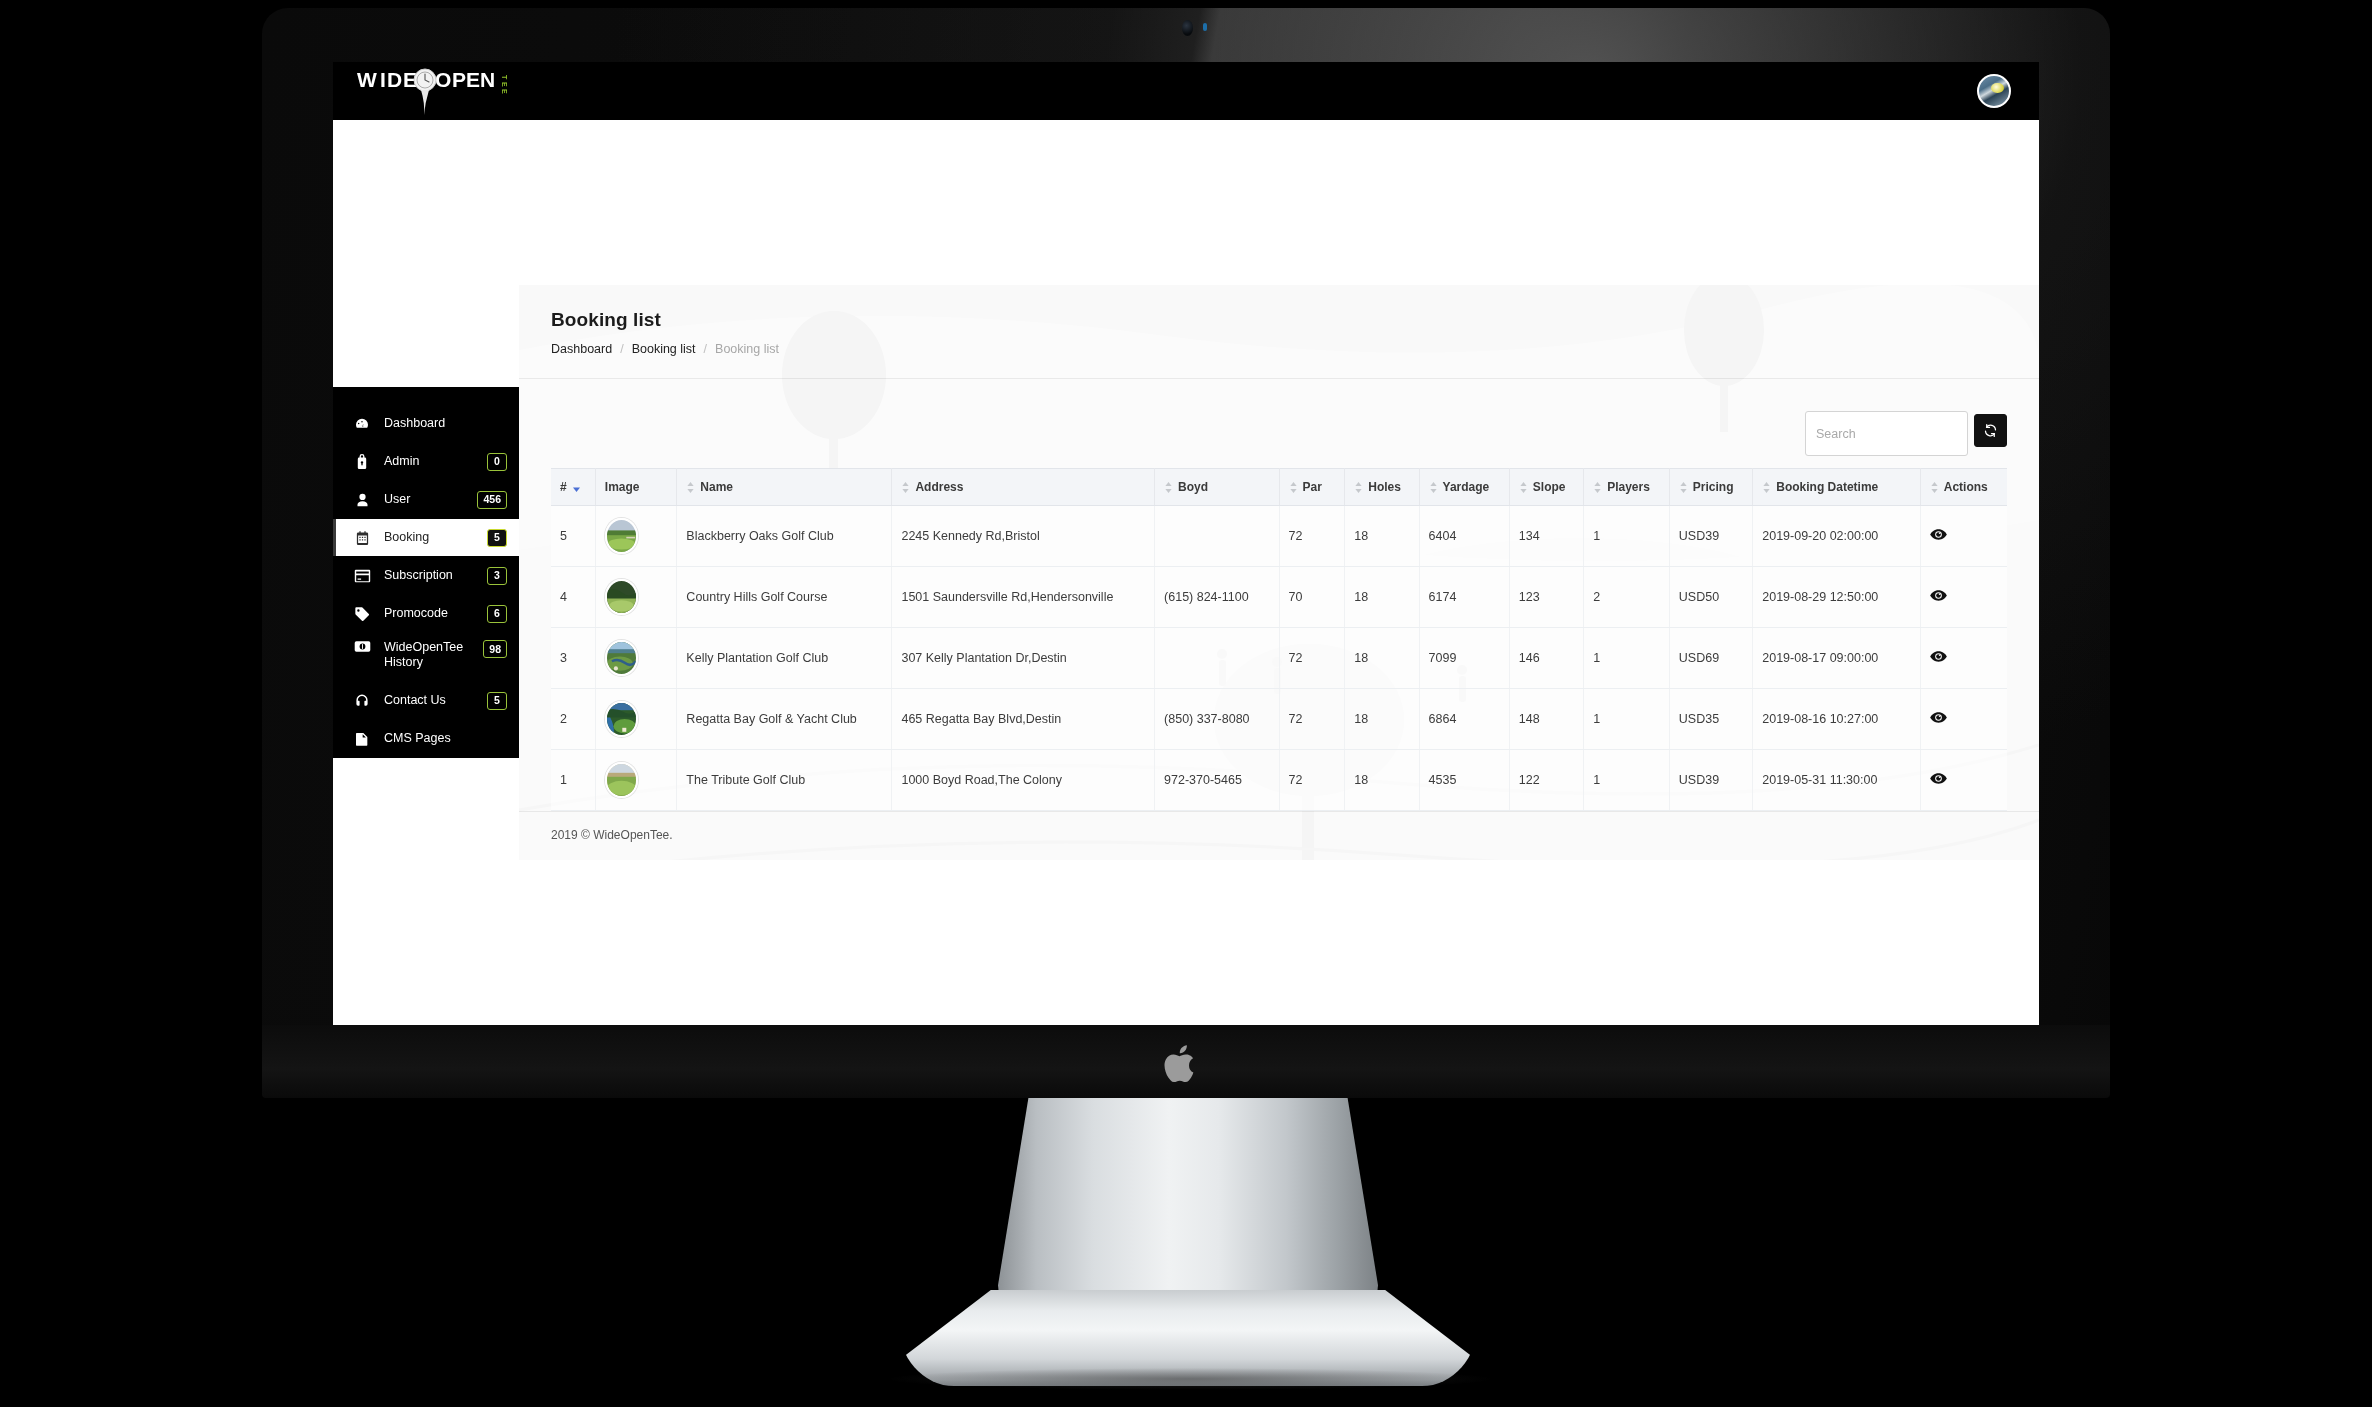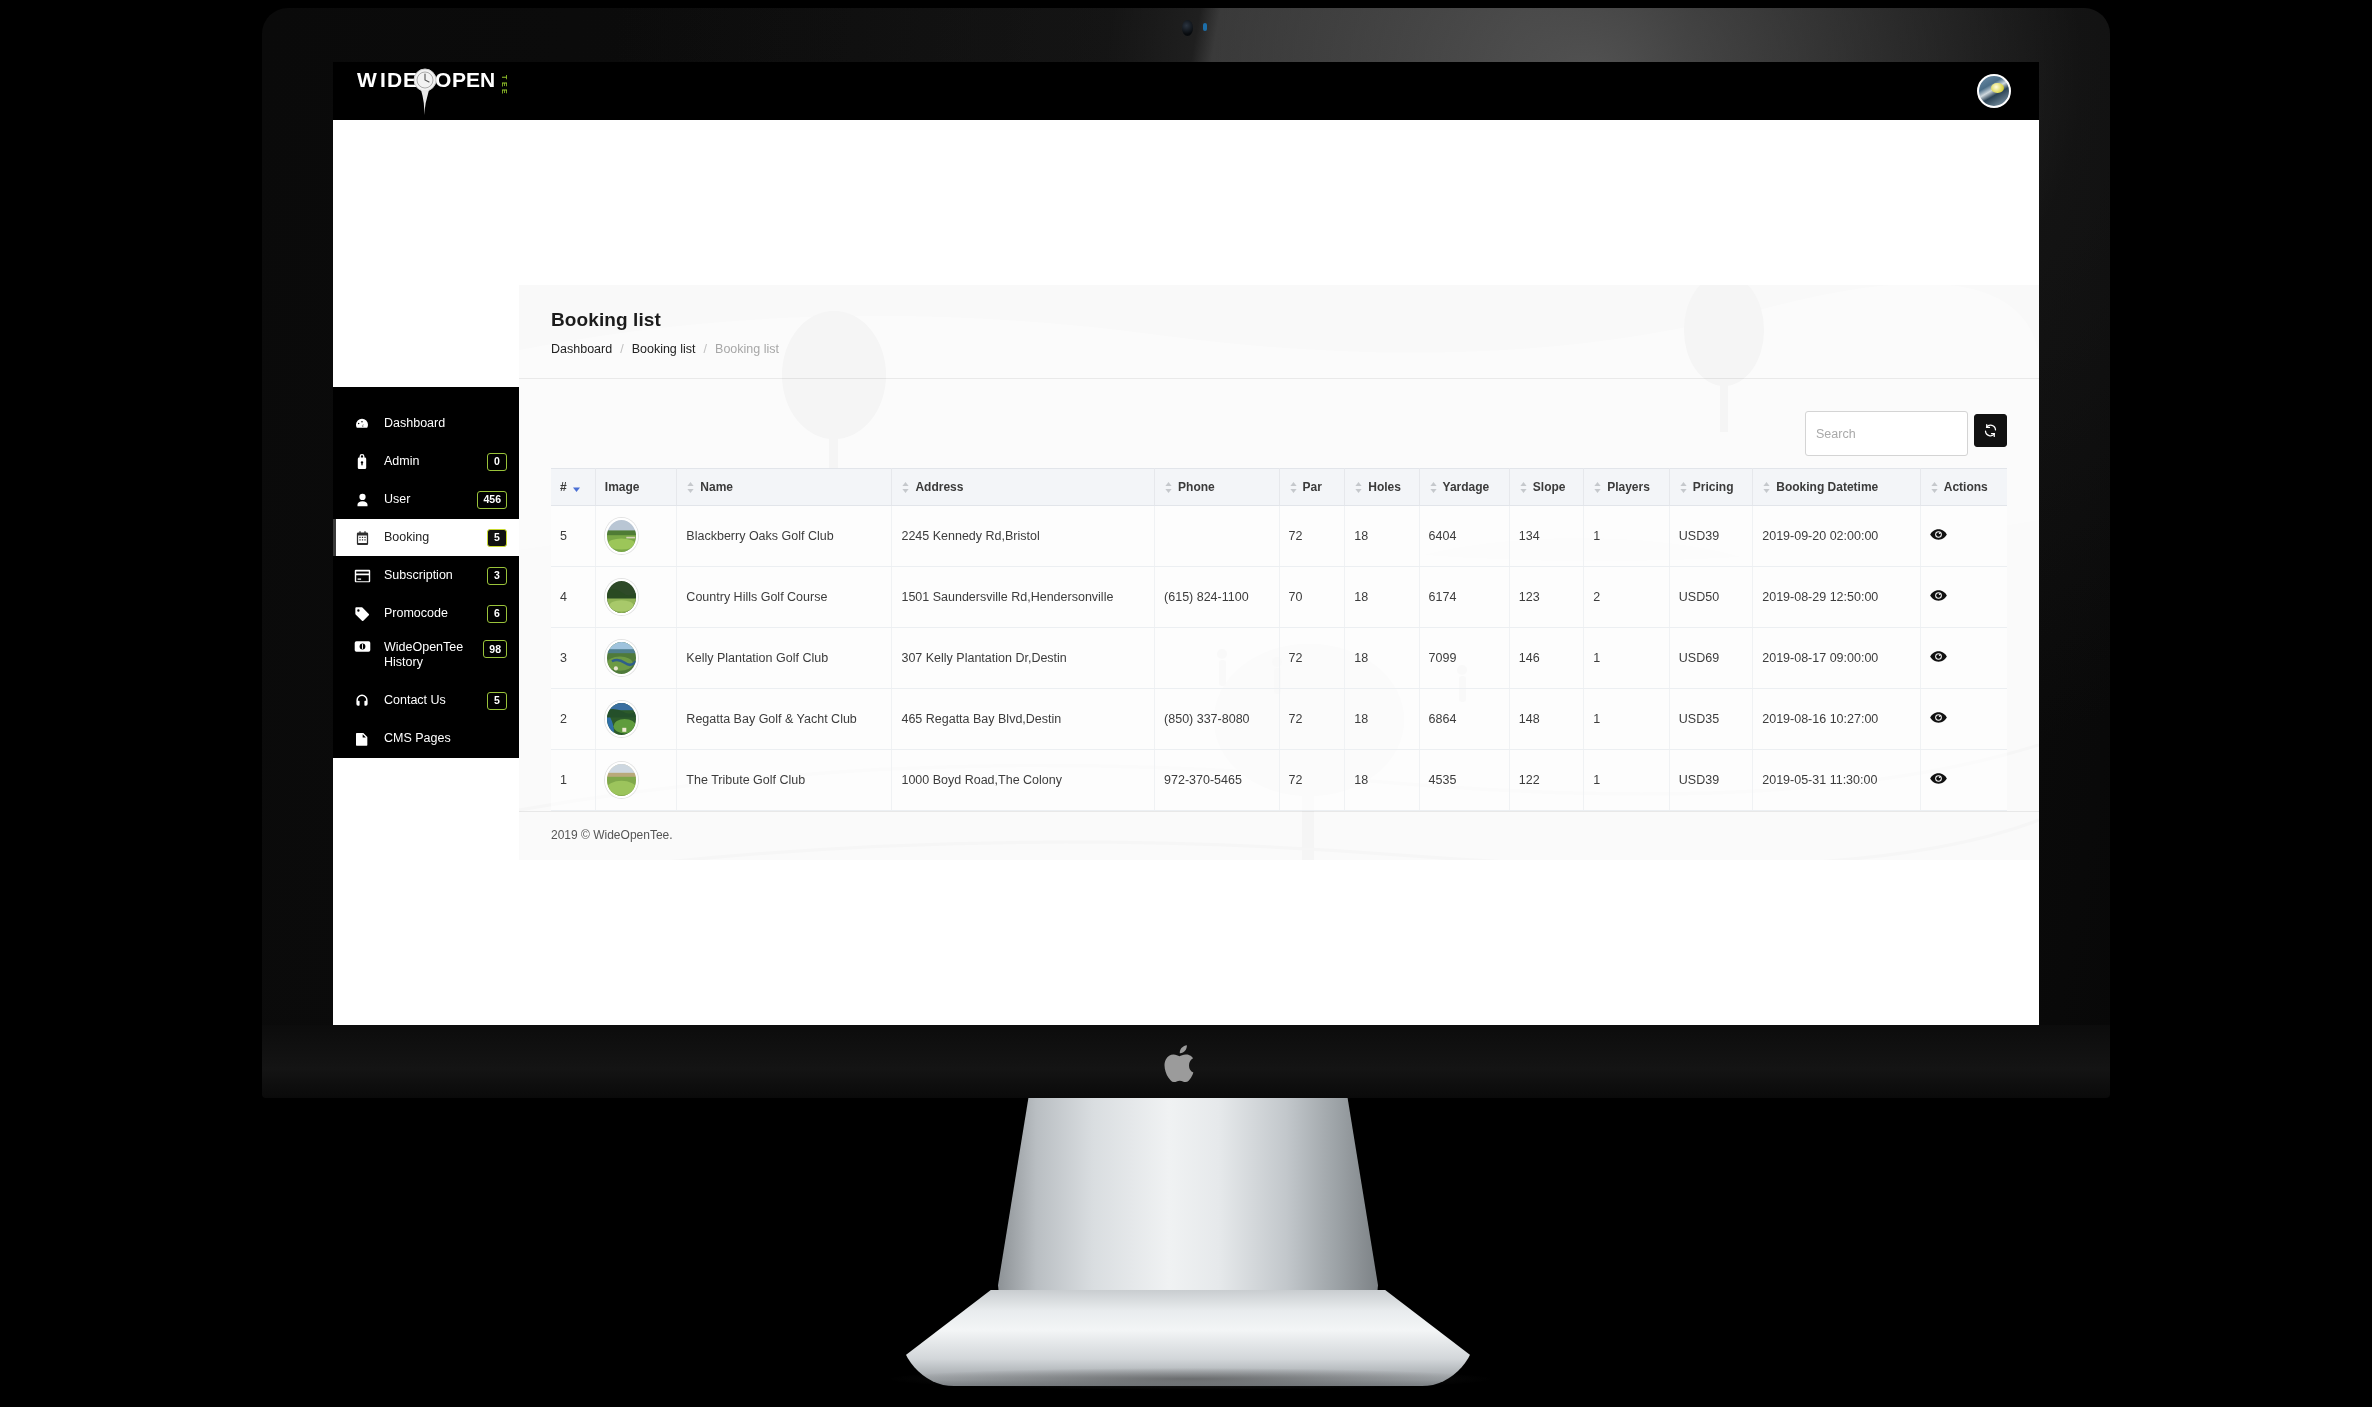--- a/index.html
+++ b/index.html
@@ -480,21 +480,21 @@
                       </span>
                     </th>
                     <th class="col-ph">
                       <span class="th-in">
                         <span class="sort-ico">
                           <svg width="9" height="13" viewBox="0 0 9 13">
                               <path d="M4.5 1 L1.4 5 H7.6 Z" fill="#c5c8cc"></path>
                               <path d="M4.5 12 L1.4 8 H7.6 Z" fill="#c5c8cc"></path>
                             </svg>
                         </span>
-                        <span>Phone</span>
+                        <span>Boyd</span>
                       </span>
                     </th>
                     <th class="col-sm">
                       <span class="th-in">
                         <span class="sort-ico">
                           <svg width="9" height="13" viewBox="0 0 9 13">
                               <path d="M4.5 1 L1.4 5 H7.6 Z" fill="#c5c8cc"></path>
                               <path d="M4.5 12 L1.4 8 H7.6 Z" fill="#c5c8cc"></path>
                             </svg>
                         </span>

